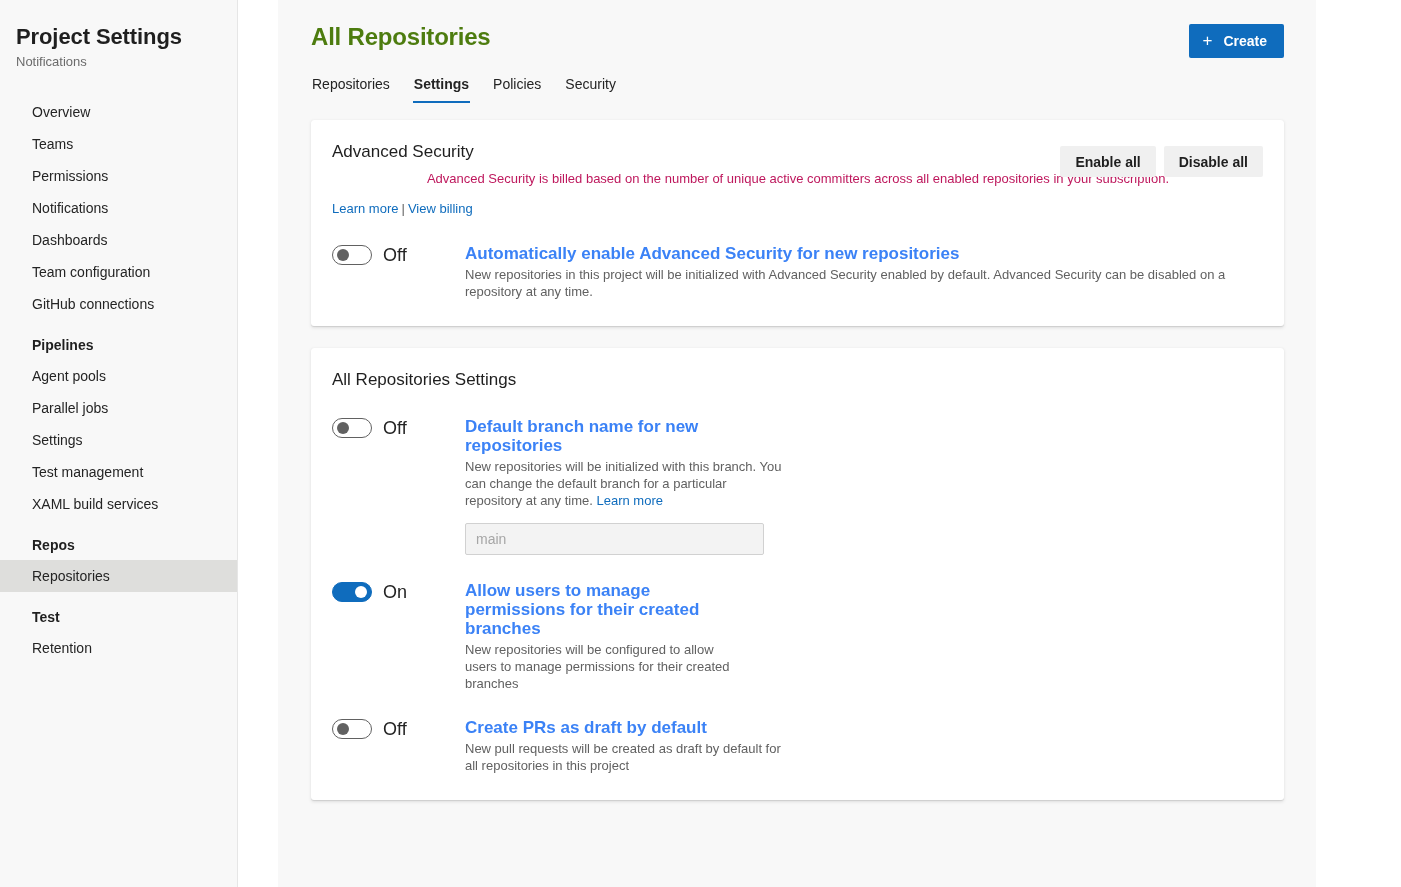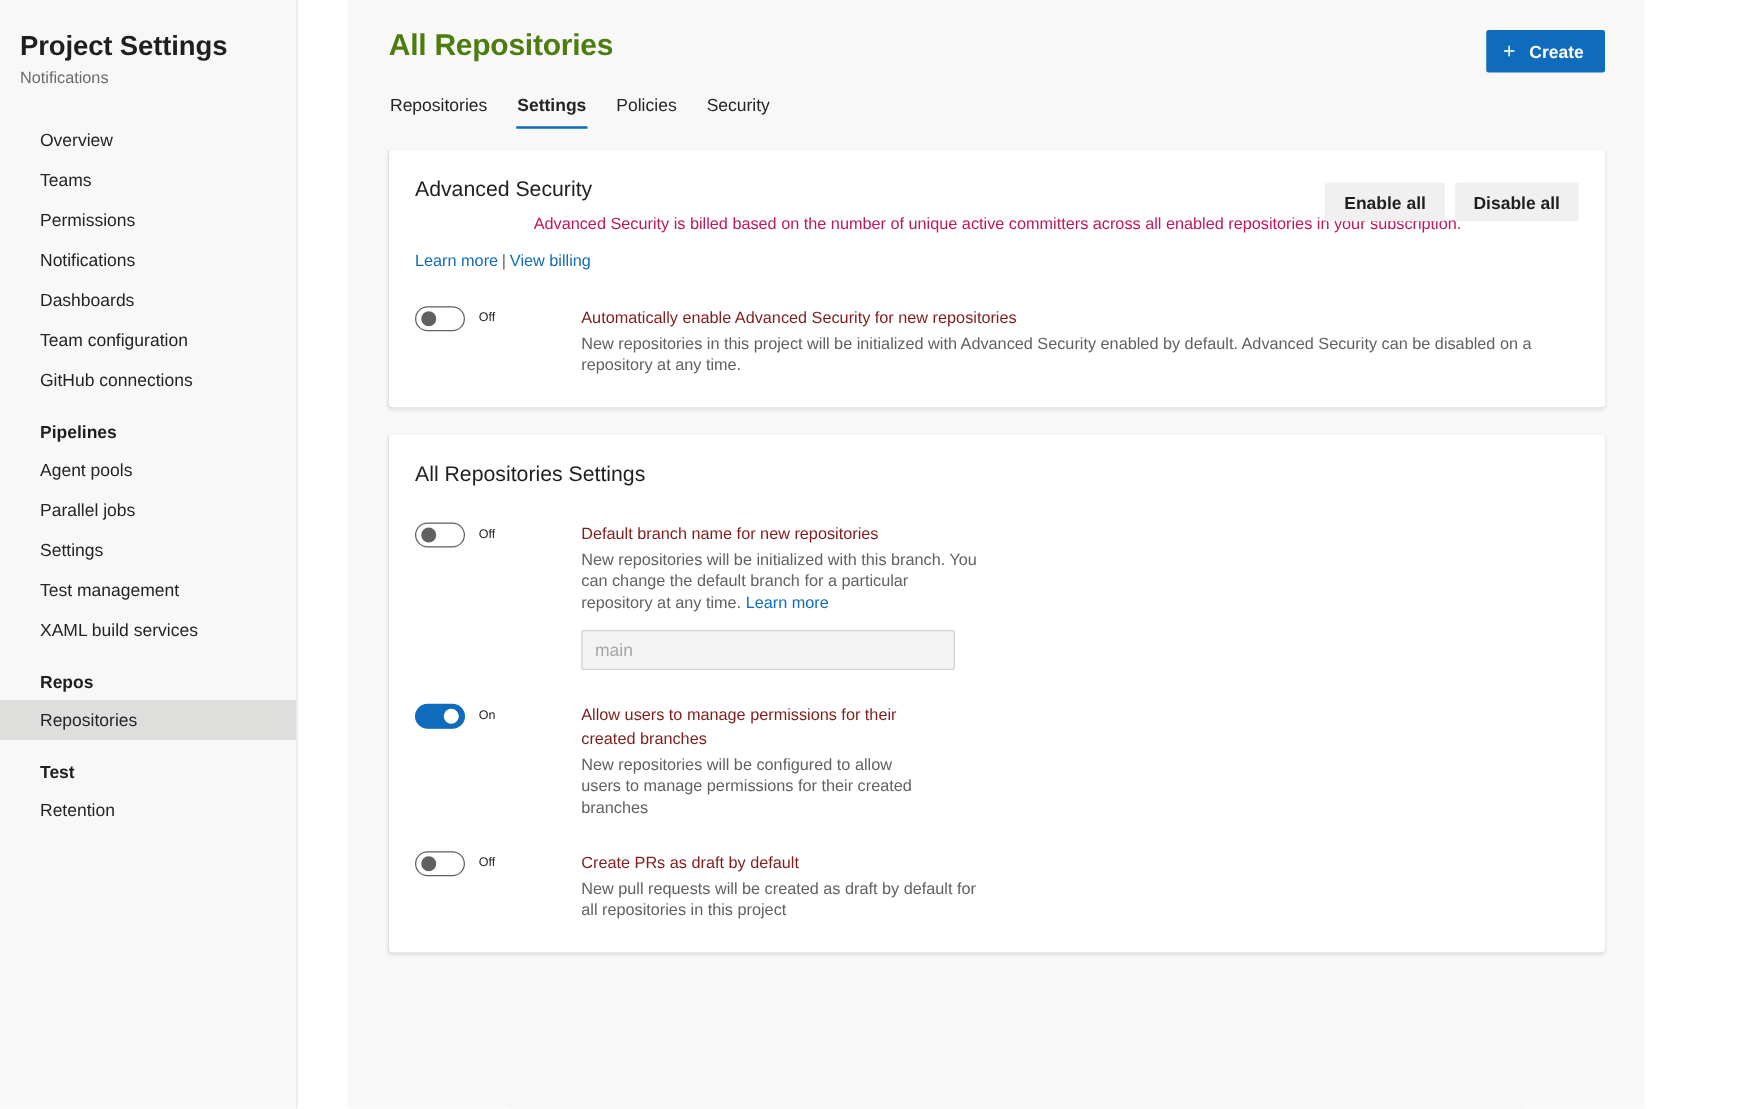--- a/index.html
+++ b/index.html
@@ -219,29 +219,29 @@
   .toggle.on {
     background: #0f6cbd;
     border-color: #0f6cbd;
   }
   .toggle.on .knob {
     left: auto;
     right: 4px;
     background: #ffffff;
   }
   .toggle-state {
-    font-size: 10px;
+    font-size: 18px;
     color: #242424;
     line-height: 20px;
   }
   .setting-body { flex: 1 1 auto; padding-top: 0px; }
   .setting-label {
-    font-size: 13px;
-    font-weight: 400;
-    color: #7f1d1d;
+    font-size: 17px;
+    font-weight: 700;
+    color: #3b82f6;
     line-height: 19px;
   }
   .setting-desc {
     font-size: 13px;
     color: #616161;
     line-height: 17px;
     margin-top: 3px;
   }
   .setting-desc a {
     color: #0f6cbd;

